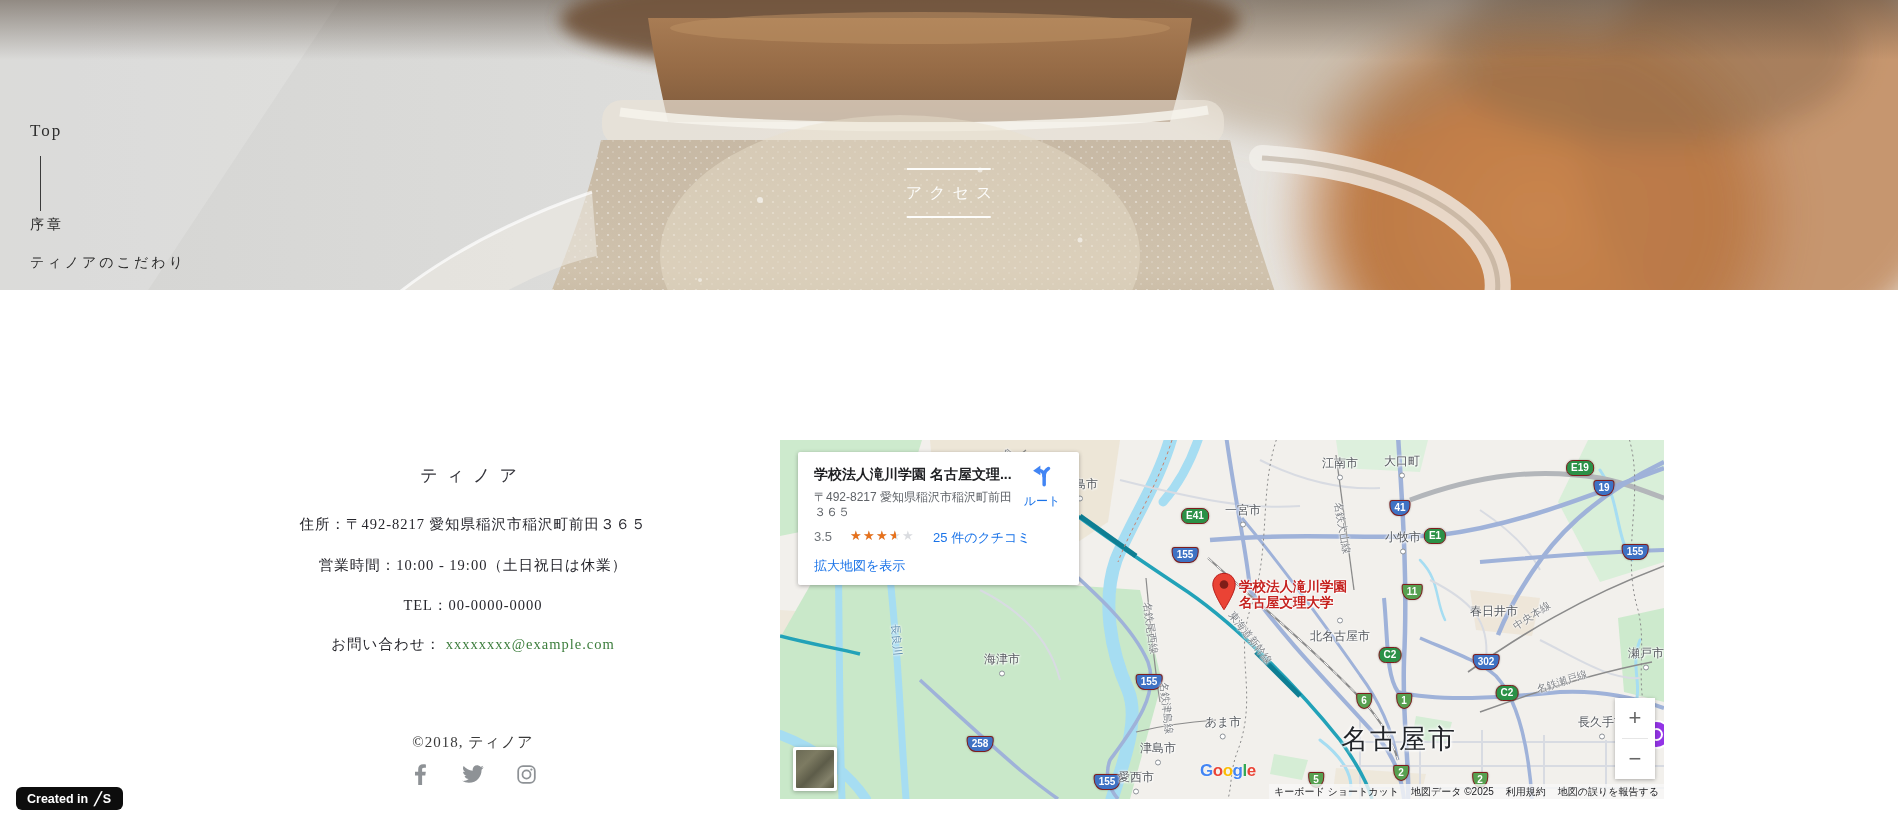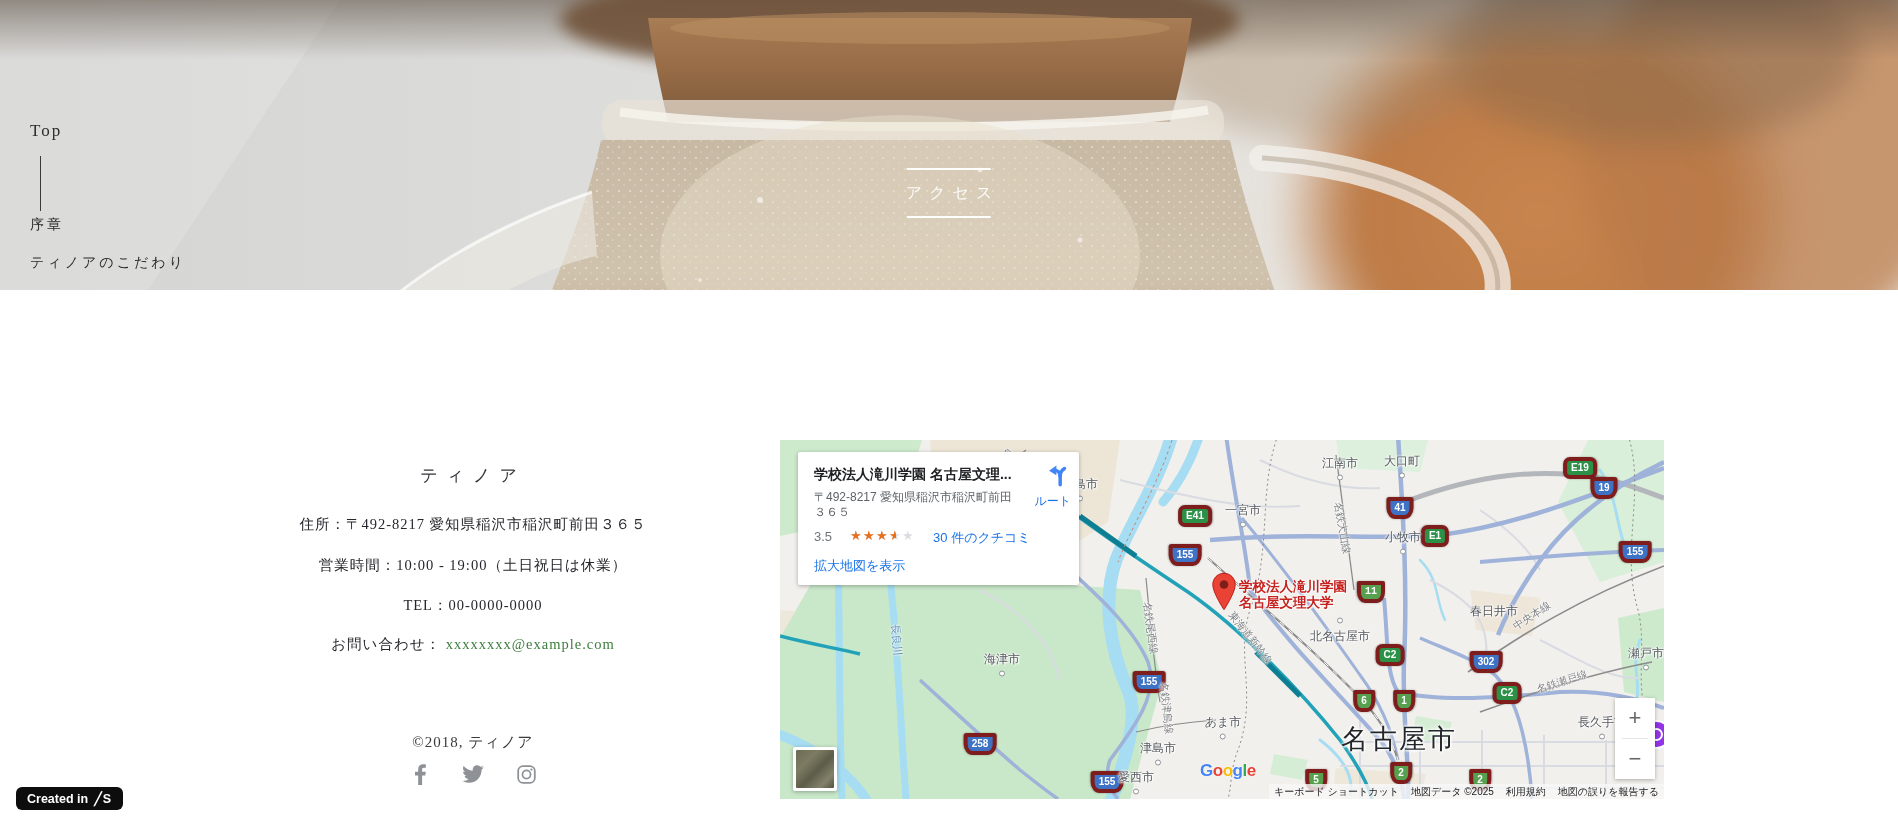--- a/index.html
+++ b/index.html
@@ -36,37 +36,37 @@
   .map-city{position:absolute;transform:translate(-50%,-50%);font-size:12px;color:#55595e;white-space:nowrap;
             text-shadow:0 0 2px #fff,0 0 2px #fff,0 0 3px #fff,1px 1px 2px #fff;}
   .city-dot{position:absolute;left:50%;transform:translateX(-50%);width:4px;height:4px;background:#fff;border:1.5px solid #8d9298;border-radius:50%;}
   .dot-s .city-dot{bottom:-9px;} .dot-n .city-dot{top:-10px;}
   .map-line-label{position:absolute;transform-origin:center;font-size:10.5px;color:#7c7f83;white-space:nowrap;
             text-shadow:0 0 2px #fff,0 0 2px #fff,0 0 3px #fff;}
   .map-line-label.river{color:#5f8fae;}
   .map-big-label{position:absolute;transform:translate(-50%,-50%);font-size:27px;font-weight:500;color:#222529;letter-spacing:2px;white-space:nowrap;
             text-shadow:0 0 3px #fff,0 0 3px #fff,0 0 4px #fff,1px 1px 2px #fff;}
   .rb{position:absolute;transform:translate(-50%,-50%);font-size:10px;font-weight:bold;color:#fff;line-height:1;
-      padding:2px 4px;border:4px solid #7f1d1d;box-shadow:0 0 2px rgba(0,0,0,.35);white-space:nowrap;}
+      padding:2px 4px;border:1px solid #7f1d1d;box-shadow:0 0 2px rgba(0,0,0,.35);white-space:nowrap;}
   .rb.blue{background:#3e72c4;border-radius:3px 3px 9px 9px / 3px 3px 11px 11px;}
   .rb.exp{background:#2b9147;border-radius:7px;}
   .rb.shield{background:#57a050;border-radius:2px 2px 8px 8px / 2px 2px 11px 11px;}
   
   .marker-pin{position:absolute;left:430px;top:131px;width:28px;height:42px;}
   .marker-label{position:absolute;left:459px;top:139px;font-size:13.5px;font-weight:bold;color:#c5221f;line-height:16px;white-space:nowrap;
       text-shadow:0 0 2px #fff,0 0 2px #fff,0 0 3px #fff,1px 1px 1px #fff;}
   .poi-purple{position:absolute;left:862px;top:280px;width:25px;height:25px;border-radius:50%;background:#9334e6;border:2px solid #fff;
       display:flex;align-items:center;justify-content:center;}
   .poi-purple i{width:9px;height:9px;border:2px solid #fff;border-radius:50%;display:block;}
   
   .info-card{position:absolute;left:18px;top:12px;width:281px;height:133px;background:#fff;border-radius:2px;
       box-shadow:0 1px 4px rgba(0,0,0,.3);color:#202124;}
   .ic-title{position:absolute;left:16px;top:13px;width:206px;font-size:14px;font-weight:bold;line-height:18px;white-space:nowrap;overflow:hidden;}
   .ic-addr{position:absolute;left:16px;top:38px;width:206px;font-size:12px;line-height:15px;color:#5f6368;}
-  .ic-route{position:absolute;right:8px;top:10px;width:58px;text-align:right;cursor:pointer;}
+  .ic-route{position:absolute;right:8px;top:10px;width:58px;text-align:center;cursor:pointer;}
   .ic-route .rt-label{font-size:12px;color:#1a73e8;margin-top:1px;}
   .ic-rating{position:absolute;left:16px;top:77px;display:flex;align-items:flex-start;gap:18px;font-size:13px;color:#70757a;}
   .stars{display:flex;}
   .star{position:relative;width:13px;height:13px;font-size:13px;line-height:13px;color:#dadce0;}
   .star .fill{position:absolute;left:0;top:0;overflow:hidden;color:#e7711b;white-space:nowrap;}
   .ic-link{font-size:13px;color:#1a73e8;cursor:pointer;text-decoration:none;}
   .ic-expand{position:absolute;left:16px;top:105px;}
   
   .zoom-ctrl{position:absolute;left:835px;top:258px;width:40px;height:81px;background:#fff;box-shadow:0 1px 4px rgba(0,0,0,.3);
       display:flex;flex-direction:column;align-items:stretch;}
@@ -310,21 +310,21 @@
       </g>
       <path d="M392,0 C378,45 352,85 338,122" stroke="#c9836f" stroke-width="1" stroke-dasharray="3 3" fill="none"></path>
     </svg>
 
     <div id="map-overlays">
         <span class="rb shield" style="left: 700px; top: 340px;">2</span>
         <span class="rb shield" style="left: 621px; top: 333px;">2</span>
         <span class="rb shield" style="left: 536px; top: 340px;">5</span>
         <span class="rb shield" style="left: 624px; top: 261px;">1</span>
         <span class="rb shield" style="left: 584px; top: 261px;">6</span>
-        <span class="rb shield" style="left: 591px; top: 152px; font-family: Liberation Mono, monospace;">11</span>
+        <span class="rb shield" style="left: 632px; top: 152px;">11</span>
         <span class="rb exp" style="left: 727px; top: 253px;">C2</span>
         <span class="rb exp" style="left: 610px; top: 215px;">C2</span>
         <span class="rb exp" style="left: 800px; top: 28px;">E19</span>
         <span class="rb exp" style="left: 655px; top: 96px;">E1</span>
         <span class="rb exp" style="left: 415px; top: 76px;">E41</span>
         <span class="rb blue" style="left: 327px; top: 342px;">155</span>
         <span class="rb blue" style="left: 200px; top: 304px;">258</span>
         <span class="rb blue" style="left: 369px; top: 242px;">155</span>
         <span class="rb blue" style="left: 706px; top: 222px;">302</span>
         <span class="rb blue" style="left: 855px; top: 112px;">155</span>
@@ -384,21 +384,21 @@
         </div>
         <div class="ic-rating">
           <span>3.5</span>
           <span class="stars" id="stars">
               <span class="star">★<span class="fill" style="width: 100%;">★</span></span>
               <span class="star">★<span class="fill" style="width: 100%;">★</span></span>
               <span class="star">★<span class="fill" style="width: 100%;">★</span></span>
               <span class="star">★<span class="fill" style="width: 50%;">★</span></span>
               <span class="star">★<span class="fill" style="width: 0%;">★</span></span>
             </span>
-          <a href="#" class="ic-link">30 件のクチコミ</a>
+          <a href="#" class="ic-link">25 件のクチコミ</a>
         </div>
         <a href="#" class="ic-link ic-expand">拡大地図を表示</a>
       </div>
 
       <div class="zoom-ctrl">
         <div class="zoom-btn">+</div>
         <div class="zoom-div"></div>
         <div class="zoom-btn">−</div>
       </div>
       <div class="sat-toggle">

